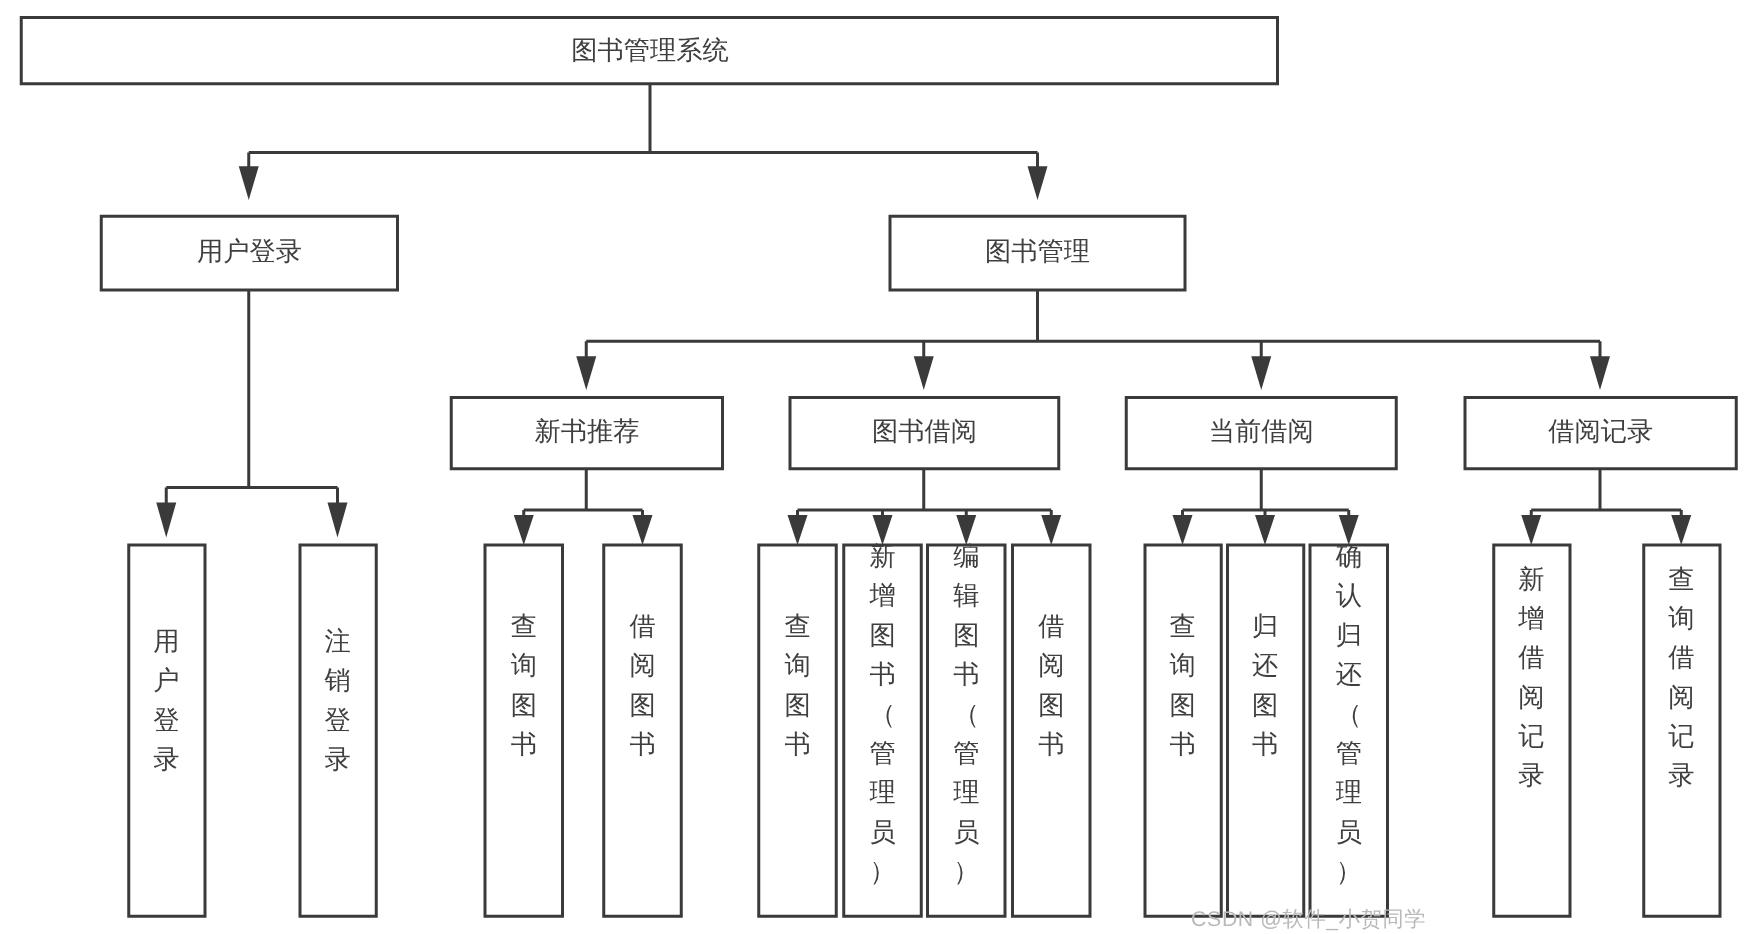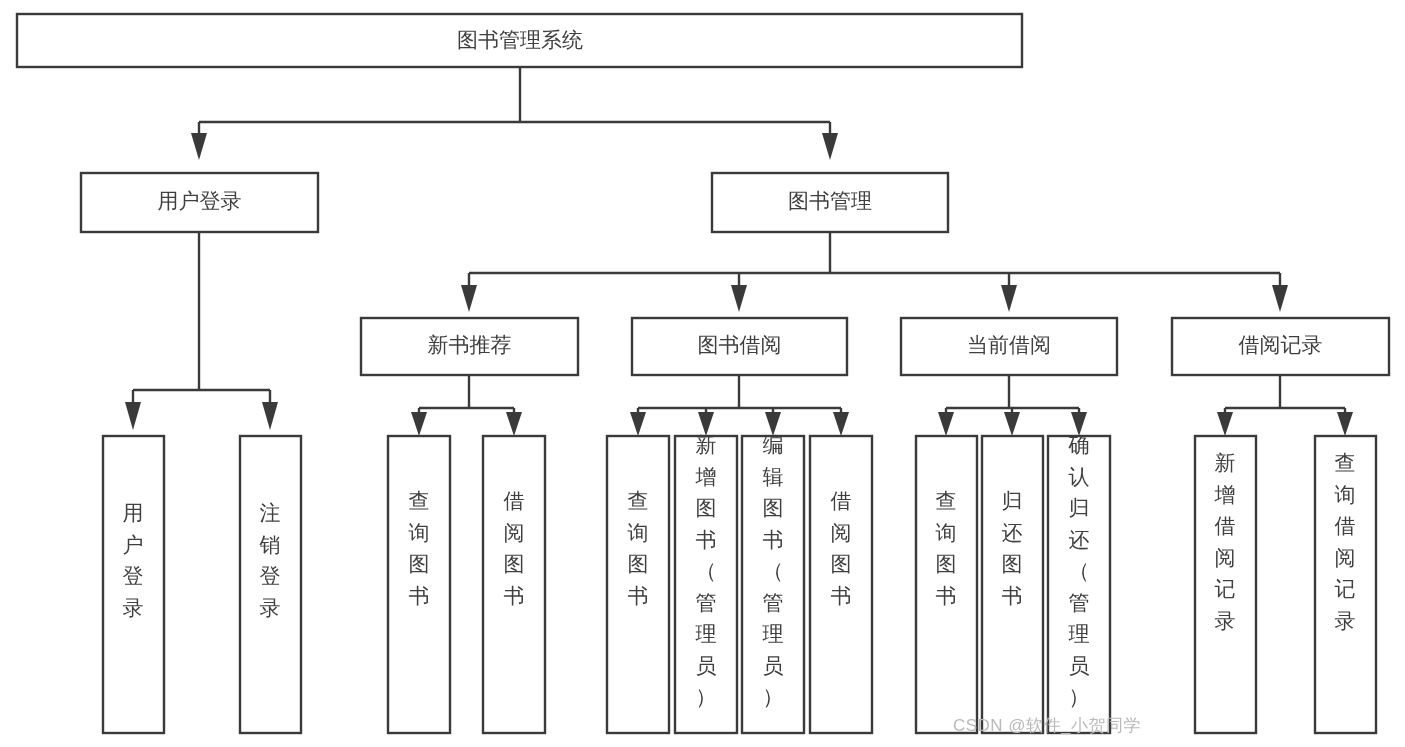--- a/index.html
+++ b/index.html
@@ -50,21 +50,21 @@
   }
   .node-label-vertical {
     fill: #3f3f3f;
     font-family: "Liberation Sans", "DejaVu Sans", sans-serif;
     font-size: 21px;
     text-anchor: middle;
   }
   .watermark-text {
     position: absolute;
     right: 12px;
-    bottom: 10px;
+    bottom: 0;
     font-family: "Liberation Sans", "DejaVu Sans", sans-serif;
     font-size: 17px;
     color: #b9b9b9;
     white-space: nowrap;
     letter-spacing: 0.5px;
     pointer-events: none;
   }
 </style>
 </head>
 <body>

